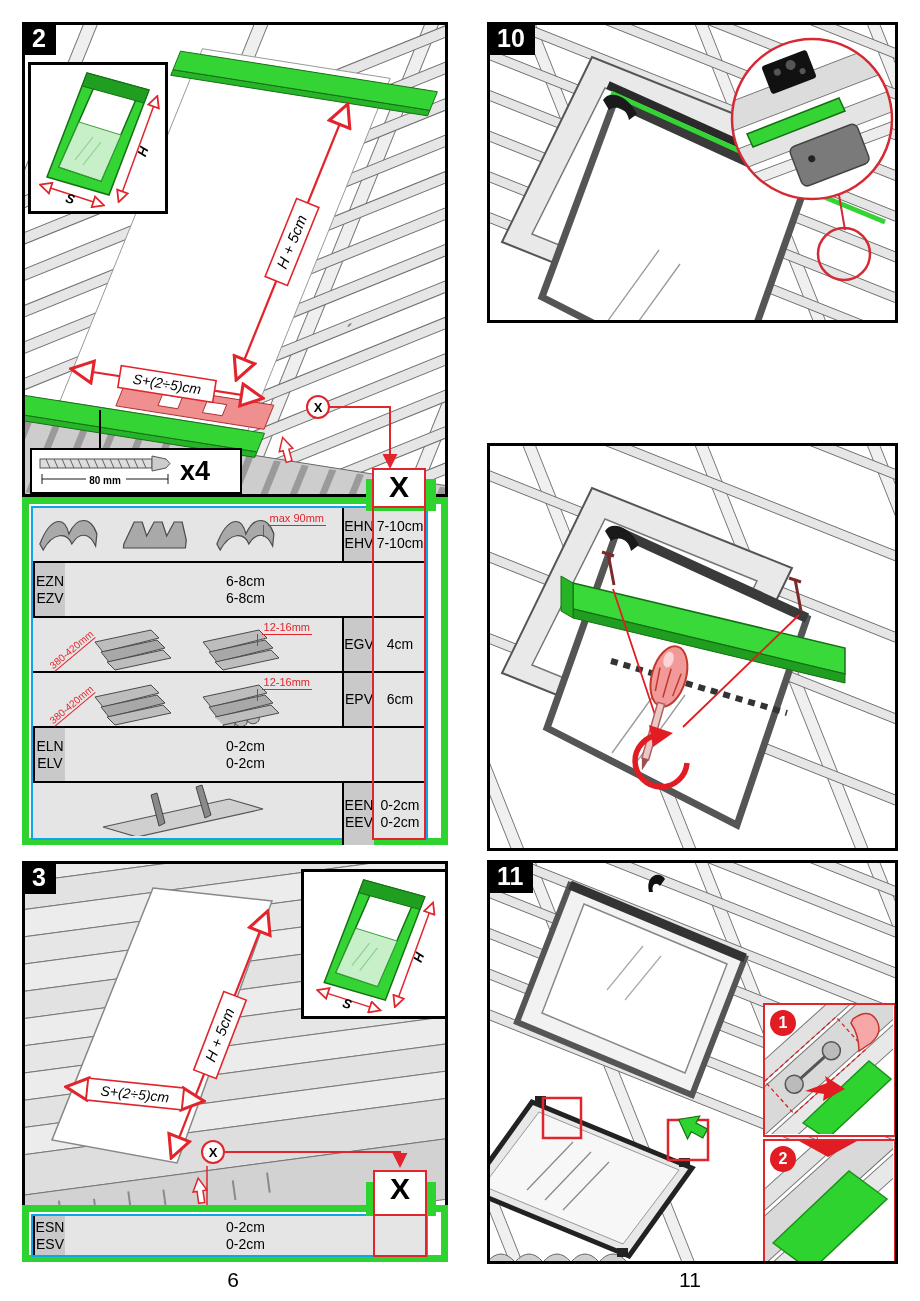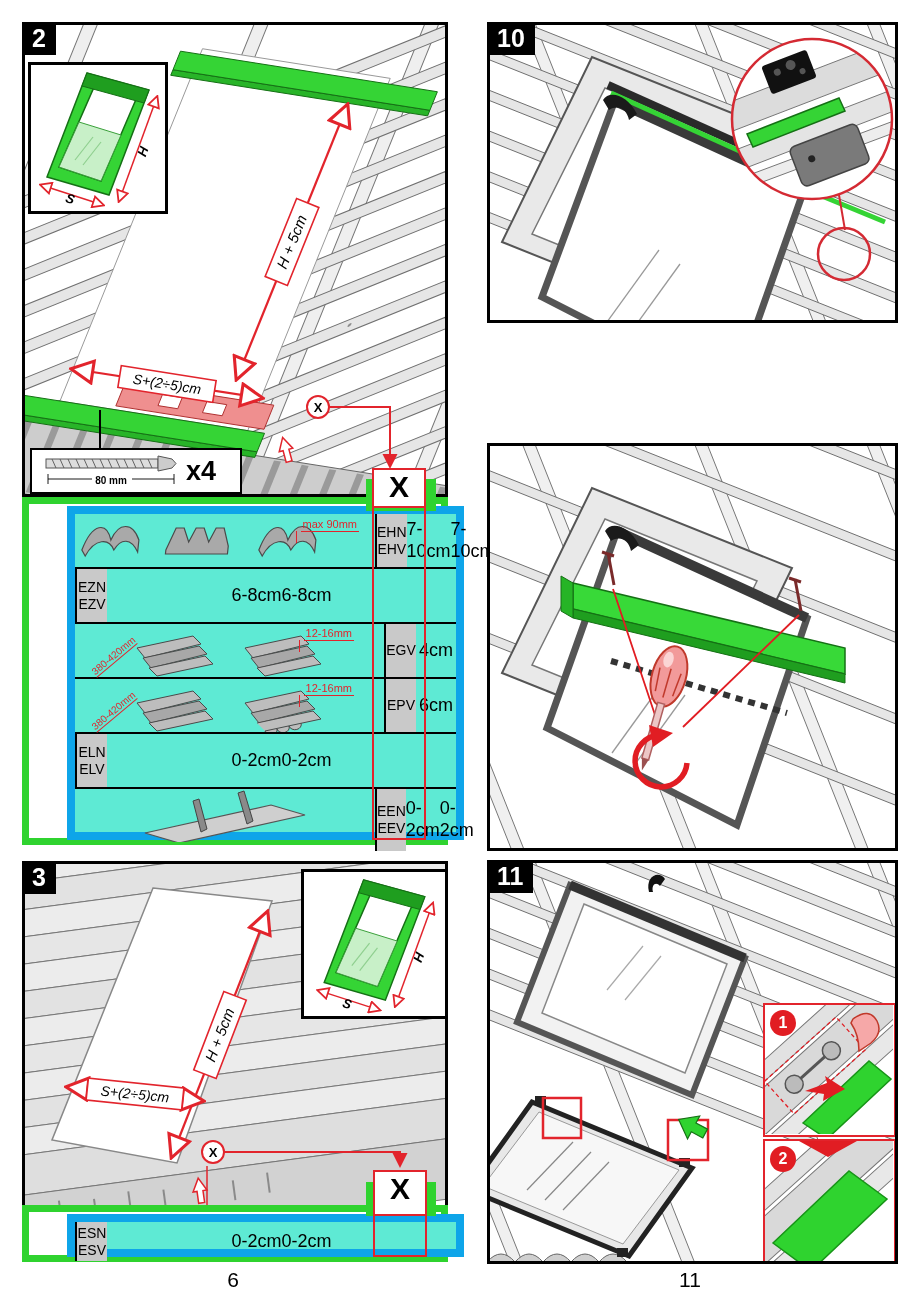--- a/index.html
+++ b/index.html
@@ -6,29 +6,29 @@
   .page{position:relative;width:920px;height:1301px;background:#fff;
         font-family:"Liberation Sans","DejaVu Sans",sans-serif;overflow:hidden;}
   .panel{position:absolute;border:3px solid #000;box-sizing:border-box;background:#fff;overflow:hidden;}
   .art{position:absolute;left:-3px;top:-3px;}
   .badge{position:absolute;left:-3px;top:-3px;background:#000;color:#fff;
          font-weight:bold;font-size:25px;line-height:33px;padding:0 10px;z-index:6;}
   .insetbox{position:absolute;border:3px solid #000;background:#fff;z-index:5;box-sizing:border-box;}
   .screwbox{position:absolute;border:2px solid #000;background:#fff;z-index:5;box-sizing:border-box;display:flex;align-items:center;}
   .xcount{font-size:27px;font-weight:bold;color:#000;margin-left:2px;}
   .gframe{position:absolute;border:7px solid #2fd32f;background:#fff;box-sizing:border-box;}
-  .tbl{position:absolute;border:8px solid #0ea5e9;box-sizing:border-box;background:#5eead4;margin-left:36px;}
+  .tbl{position:absolute;border:2px solid #0ea5e9;box-sizing:border-box;background:#e5e5e5;}
   .trow{display:flex;border-bottom:2px solid #000;box-sizing:border-box;position:relative;}
   .trow:last-child{border-bottom:none;}
   .c-icons{width:309px;position:relative;box-sizing:border-box;}
   .c-codes{width:32px;background:#c9c9c9;border-left:2px solid #000;box-sizing:border-box;
            display:flex;flex-direction:column;justify-content:center;align-items:center;
            font-size:14px;line-height:1.2;color:#000;}
-  .c-vals{flex:1;display:flex;flex-direction:row;justify-content:center;align-items:center;
-          font-size:18px;line-height:1.2;color:#000;box-sizing:border-box;}
+  .c-vals{flex:1;display:flex;flex-direction:column;justify-content:center;align-items:center;
+          font-size:14px;line-height:1.2;color:#000;box-sizing:border-box;}
   .limit{position:absolute;color:#e2242c;font-size:11px;line-height:1.1;
          border-bottom:1.3px solid #e2242c;padding:0 2px 1px 2px;white-space:nowrap;}
   .limit::after{content:"";position:absolute;left:-5px;top:100%;height:12px;border-left:1.3px solid #e2242c;}
   .diag{position:absolute;color:#e2242c;font-size:10px;transform:rotate(-40deg);
         border-bottom:1.2px solid #e2242c;white-space:nowrap;}
   .xframe{position:absolute;border:2.5px solid #e2242c;box-sizing:border-box;pointer-events:none;z-index:4;}
   .xheadbg{position:absolute;background:#fff;z-index:2;}
   .xnotch{position:absolute;background:#2fd32f;z-index:1;}
   .xsep{position:absolute;border-top:2.5px solid #e2242c;height:0;z-index:4;}
   .xhead{position:absolute;z-index:5;text-align:center;font-weight:bold;font-size:30px;color:#000;}
@@ -170,21 +170,21 @@
         <polygon points="48,57 90,70 70,116 28,102" fill="#c8f0c8" stroke="#3aa03a" stroke-width="1"></polygon>
         <line x1="44" y1="95" x2="62" y2="72" stroke="#8fcf8f" stroke-width="1.2"></line>
         <line x1="52" y1="100" x2="70" y2="77" stroke="#8fcf8f" stroke-width="1.2"></line>
         <line x1="126" y1="32" x2="88" y2="136" stroke="#e2242c" stroke-width="1.5" marker-start="url(#i2ah)" marker-end="url(#i2ah)"></line>
         <text transform="translate(116,88) rotate(-70)" text-anchor="middle" font-size="13" font-style="italic" font-weight="bold" fill="#000">H</text>
         <line x1="10" y1="120" x2="72" y2="140" stroke="#e2242c" stroke-width="1.5" marker-start="url(#i2ah)" marker-end="url(#i2ah)"></line>
         <text transform="translate(38,138) rotate(17)" text-anchor="middle" font-size="13" font-style="italic" font-weight="bold" fill="#000">S</text>
       </svg>
     </div>
 
-    <div class="screwbox" style="left:5px;top:423px;width:212px;height:46px;padding:2px 12px">
+    <div class="screwbox" style="left:5px;top:423px;width:212px;height:46px;padding:2px 6px">
       <svg width="140" height="40" viewBox="0 0 140 40">
         <rect x="2" y="8" width="112" height="9" fill="#ddd" stroke="#555" stroke-width="1"></rect>
         <path d="M8,8l4,9M16,8l4,9M24,8l4,9M32,8l4,9M40,8l4,9M48,8l4,9M56,8l4,9M64,8l4,9M72,8l4,9M80,8l4,9M88,8l4,9M96,8l4,9M104,8l4,9" stroke="#555" stroke-width="0.9" fill="none"></path>
         <polygon points="114,5 128,8 132,12.5 128,17 114,20" fill="#ccc" stroke="#555" stroke-width="1"></polygon>
         <line x1="4" y1="28" x2="130" y2="28" stroke="#000" stroke-width="0.9"></line>
         <line x1="4" y1="23" x2="4" y2="33" stroke="#000" stroke-width="0.9"></line>
         <line x1="130" y1="23" x2="130" y2="33" stroke="#000" stroke-width="0.9"></line>
         <rect x="48" y="24" width="40" height="11" fill="#fff"></rect>
         <text x="67" y="33" text-anchor="middle" font-size="10" font-weight="bold" fill="#000">80 mm</text>
       </svg>

